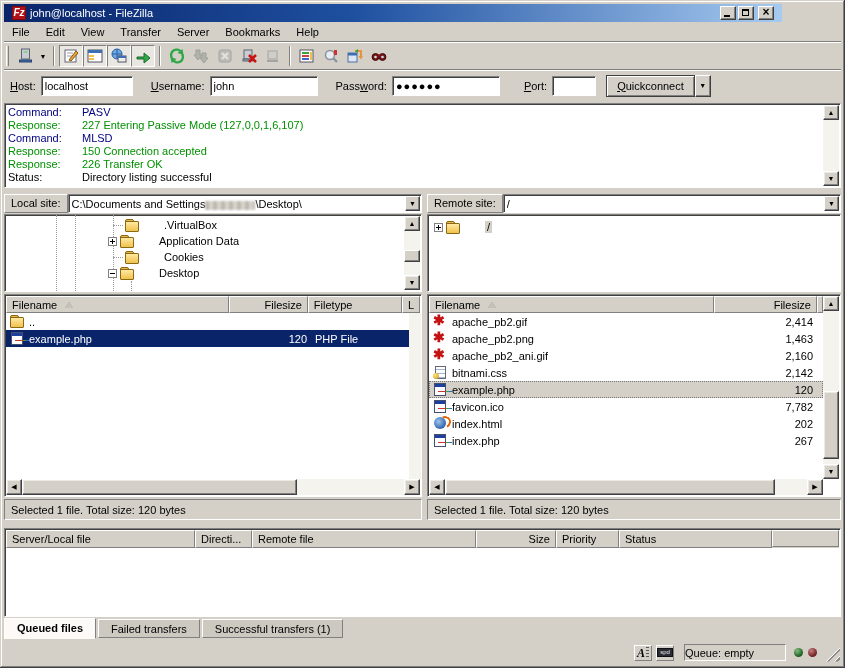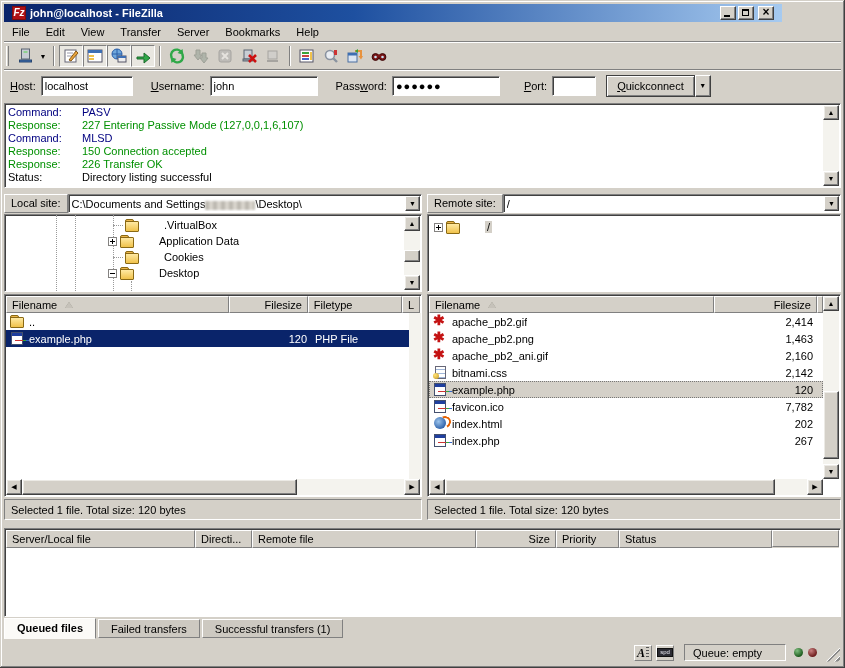--- a/index.html
+++ b/index.html
@@ -11,21 +11,21 @@
     box-shadow: inset -1px -1px 0 #404040, inset 1px 1px 0 #D4D0C8,
                 inset -2px -2px 0 #808080, inset 2px 2px 0 #FFFFFF;
   }
 
   
   .titlebar{position:absolute; left:4px; top:4px; width:778px; height:18px;
     background:linear-gradient(90deg,#0A246A,#1E50A0 45%,#A6CAF0);
     display:flex; align-items:center; padding:0 8px;}
   .fz-logo{width:14px;height:14px;background:#B01217;border:1px solid #7A0C10;color:#fff;
     font-weight:bold;font-style:italic;font-size:10px;line-height:12px;text-align:center;flex:0 0 auto;}
-  .title-text{color:#fff;font-weight:bold;font-size:11px;margin-left:4px;flex:1 1 auto;
+  .title-text{color:#fff;font-weight:normal;font-size:11px;margin-left:4px;flex:1 1 auto;
     white-space:nowrap;overflow:hidden;}
   .winbtn{width:16px;height:14px;background:#D4D0C8;border:1px solid;border-color:#fff #404040 #404040 #fff;
     box-shadow:inset -1px -1px 0 #808080;margin-left:2px;position:relative;flex:0 0 auto;cursor:default;}
   .winbtn.close{margin-left:4px;}
   .winbtn .g{position:absolute;left:0;top:0;right:0;bottom:0;font-size:9px;line-height:12px;text-align:center;font-weight:bold;}
   .winbtn.min .g::before{content:"";position:absolute;left:3px;right:5px;bottom:2px;height:2px;background:#000;}
   .winbtn.max .g::before{content:"";position:absolute;left:3px;top:2px;right:4px;bottom:3px;border:1px solid #000;border-top-width:2px;}
   .winbtn.close .g::before{content:"\00d7";font-size:12px;line-height:11px;}
 
   
@@ -141,21 +141,21 @@
   
   .statusbar{position:absolute;left:4px;top:642px;width:837px;height:21px;display:flex;align-items:center;justify-content:flex-end;}
   .sb-icon{width:18px;height:16px;margin-right:4px;display:flex;align-items:center;justify-content:center;
     border:1px solid;border-color:#fff #808080 #808080 #fff;background:#D4D0C8;}
   .ascii-glyph{font-family:"Liberation Serif",serif;font-style:italic;font-weight:bold;font-size:12px;line-height:12px;}
   .ascii-dots{display:inline-block;width:3px;height:12px;margin-left:1px;
     background:repeating-linear-gradient(#555 0 1px,transparent 1px 3px);}
   .spd-badge{width:17px;height:9px;background:#2B2B33;border:1px solid #111;color:#E8E8F0;
     font-size:6px;line-height:7px;text-align:center;letter-spacing:0;}
   .sb-queue{width:102px;height:17px;border:1px solid;border-color:#808080 #fff #fff #808080;
-    background:#D4D0C8;display:flex;align-items:center;padding:0 8px;margin:0 8px 0 6px;}
+    background:#D4D0C8;display:flex;align-items:center;padding:0 0;margin:0 8px 0 6px;}
   .led{width:9px;height:9px;border-radius:50%;margin-right:5px;}
   .led.green{background:radial-gradient(circle at 35% 30%,#7FBF7F,#1E5C1E 70%);}
   .led.red{background:radial-gradient(circle at 35% 30%,#C97F7F,#6E1E1E 70%);}
   .grip{width:14px;height:14px;margin:4px 1px 0 4px;
     background:repeating-linear-gradient(135deg,transparent 0 3px,#fff 3px 4px,#8a8a8a 4px 6px);
     clip-path:polygon(100% 0,100% 100%,0 100%);}
 
   
   .fi{width:15px;height:13px;position:relative;flex:0 0 auto;margin-right:4px;}
   .fi-folder::before{content:"";position:absolute;left:0;top:0;width:7px;height:5px;

